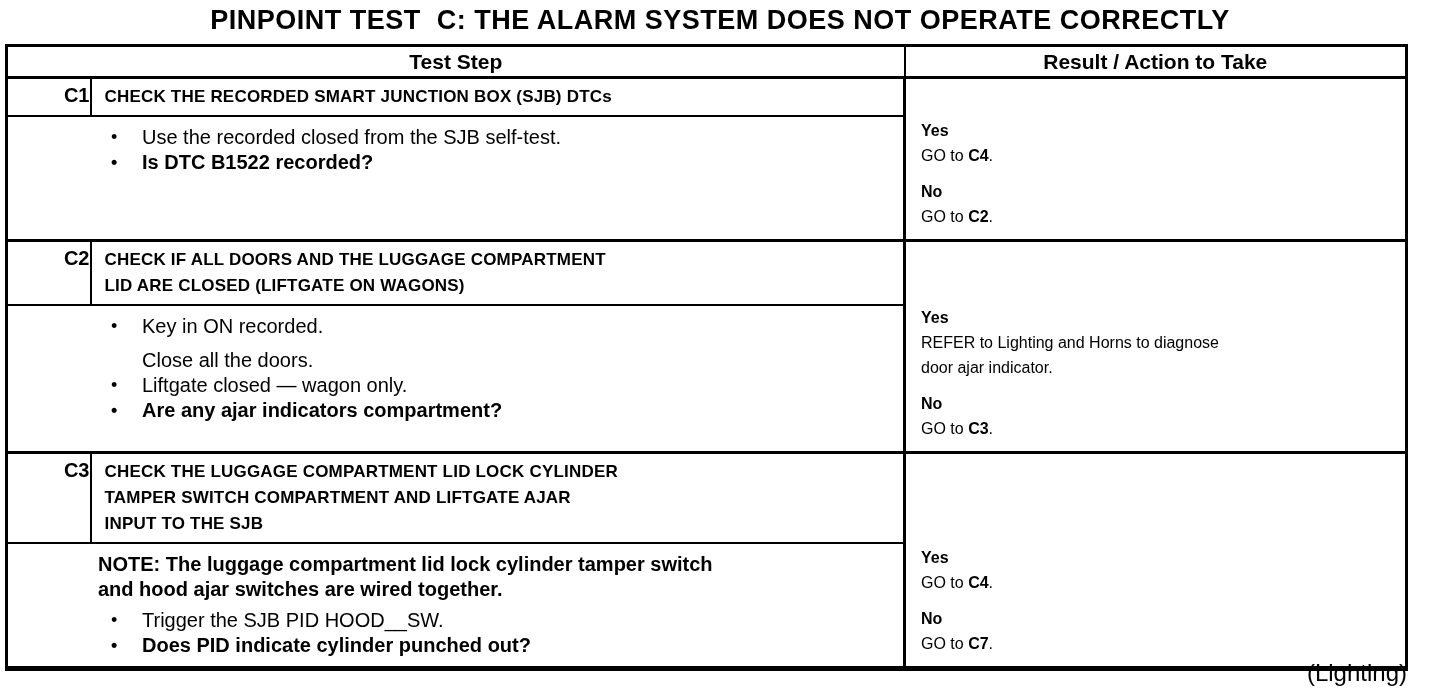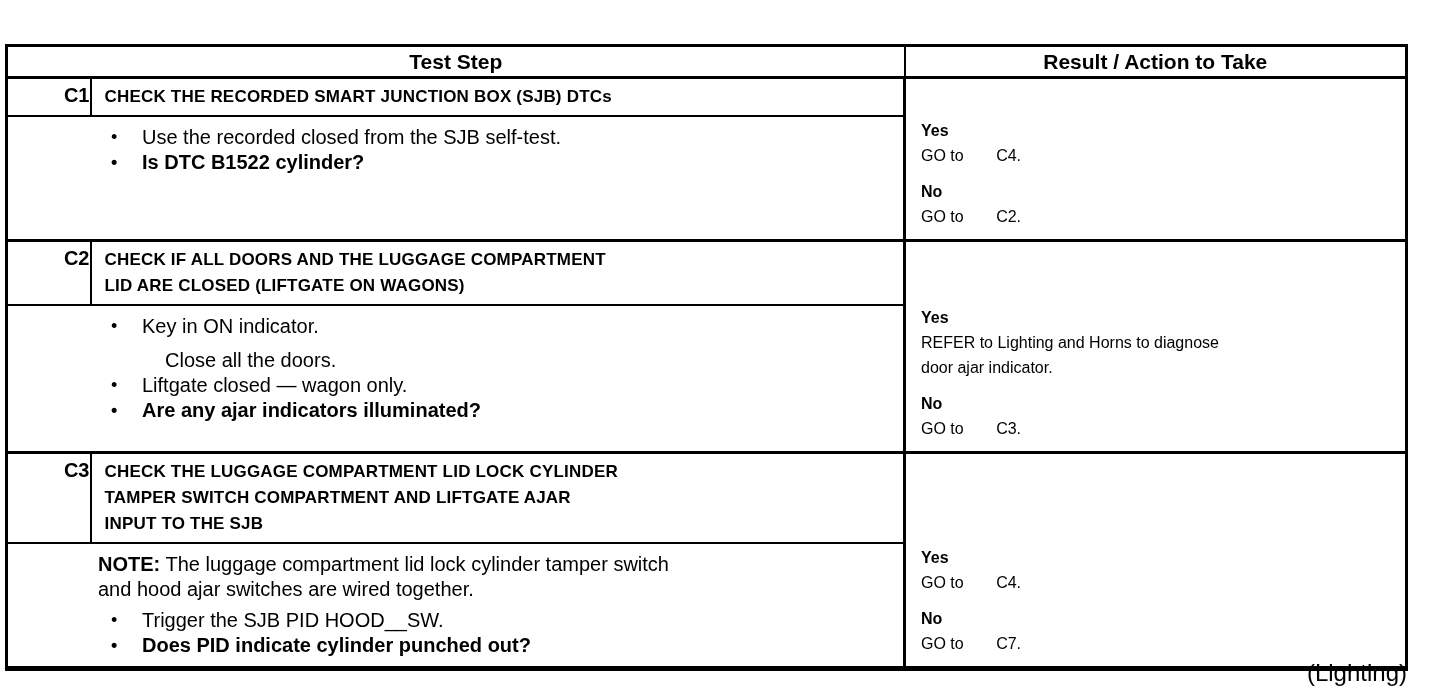--- a/index.html
+++ b/index.html
@@ -77,50 +77,51 @@
   .result-cell {
     border-left-width: 3px !important;
     vertical-align: bottom;
     padding: 6px 8px 10px 15px;
     font-size: 16px;
     line-height: 25px;
   }
 
   .note { margin-bottom: 6px; }
   .note-label { font-weight: bold; text-align: center; }
-  .note-text { white-space: pre-line; }
+  .note-text { white-space: pre-line; font-weight: bold; }
 
   .item { display: flex; }
   .item .marker {
     flex: none;
     width: 44px;
     padding-left: 13px;
     font-size: 18px;
   }
   .item .item-text { flex: 1; }
-  .item.gap { margin-top: 9px; gap: 23px; }
+  .item.gap { margin-top: 9px; }
   .item.bold .item-text, .item.bold .marker { font-weight: bold; }
 
   .answer + .answer { margin-top: 11px; }
   .answer-label { font-weight: bold; }
   .answer-action { white-space: pre-line; }
-  .answer-action .target { font-weight: normal; margin-left: 28px; }
+  .answer-action .target { font-weight: bold; }
 
   .continued {
     position: absolute;
     top: 659px;
     right: 33px;
     font-size: 24px;
   }
 </style>
 </head>
 <body>
 
 <div class="page">
 
+  <div class="doc-title">PINPOINT TEST  C: THE ALARM SYSTEM DOES NOT OPERATE CORRECTLY</div>
 
   <table class="pinpoint">
     <colgroup>
       <col style="width:84px">
       <col style="width:814px">
       <col style="width:502px">
     </colgroup>
     <thead>
       <tr style="height:32px;">
         <th colspan="2">Test Step</th>
@@ -144,21 +145,21 @@
         </td>
       </tr>
       <tr style="height:124px;">
         <td class="body-cell" colspan="2">
           <div class="item">
             <span class="marker">•</span>
               <span class="item-text">Use the recorded closed from the SJB self-test.</span>
           </div>
           <div class="item bold">
             <span class="marker">•</span>
-              <span class="item-text">Is DTC B1522 cylinder?</span>
+              <span class="item-text">Is DTC B1522 recorded?</span>
           </div>
         </td>
       </tr>
 
       <tr class="step-head" style="height:56px;">
         <td class="id-cell">C2</td>
         <td class="title-cell">CHECK IF ALL DOORS AND THE LUGGAGE COMPARTMENT
 LID ARE CLOSED (LIFTGATE ON WAGONS)</td>
         <td class="result-cell" rowspan="2">
           <div class="answer">
@@ -169,33 +170,33 @@
           <div class="answer">
             <div class="answer-label">No</div>
             <div class="answer-action"><span>GO to </span><span class="target">C3</span><span>.</span></div>
           </div>
         </td>
       </tr>
       <tr style="height:148px;">
         <td class="body-cell" colspan="2">
           <div class="item">
             <span class="marker">•</span>
-              <span class="item-text">Key in ON indicator.</span>
+              <span class="item-text">Key in ON recorded.</span>
           </div>
           <div class="item gap">
             <span class="marker"></span>
               <span class="item-text">Close all the doors.</span>
           </div>
           <div class="item">
             <span class="marker">•</span>
               <span class="item-text">Liftgate closed — wagon only.</span>
           </div>
           <div class="item bold">
             <span class="marker">•</span>
-              <span class="item-text">Are any ajar indicators illuminated?</span>
+              <span class="item-text">Are any ajar indicators compartment?</span>
           </div>
         </td>
       </tr>
 
       <tr class="step-head" style="height:86px;">
         <td class="id-cell">C3</td>
         <td class="title-cell">CHECK THE LUGGAGE COMPARTMENT LID LOCK CYLINDER
 TAMPER SWITCH COMPARTMENT AND LIFTGATE AJAR
 INPUT TO THE SJB</td>
         <td class="result-cell" rowspan="2">

